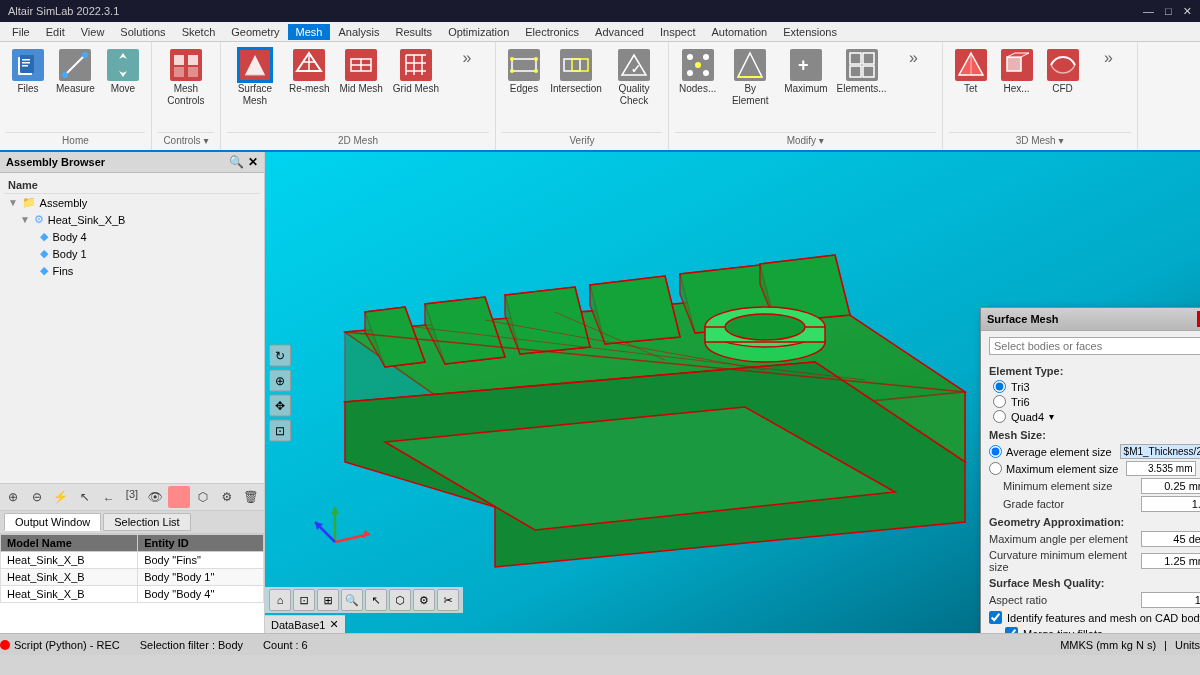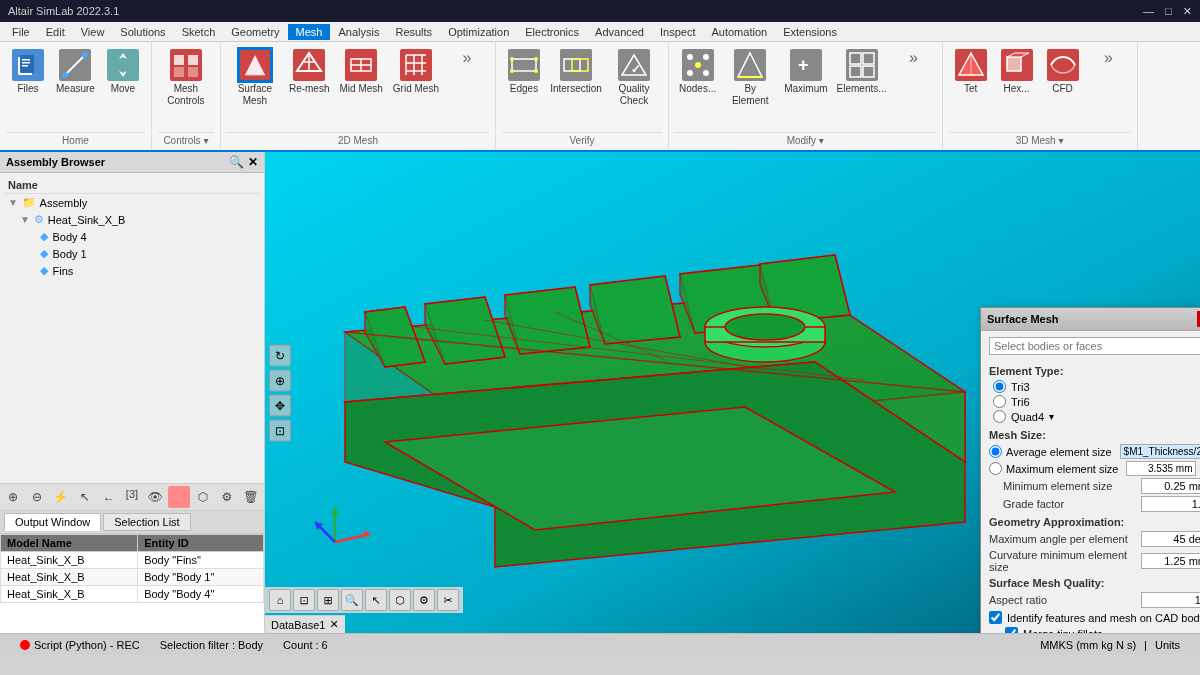--- a/index.html
+++ b/index.html
@@ -46,21 +46,21 @@
     #output-area { height: 100px; background: white; border-top: 1px solid #ccc; overflow-y: auto; }
     #output-table { width: 100%; border-collapse: collapse; font-size: 11px; }
     #output-table th { background: #737373; padding: 2px 6px; border: 1px solid #ccc; text-align: left; font-weight: bold; }
     #output-table td { padding: 2px 6px; border: 1px solid #ddd; }
     #output-table tr:nth-child(even) td { background: #f8f8f8; }
 
     
     #viewport { flex: 1; position: relative; overflow: hidden; background: linear-gradient(135deg, #00c8e8 0%, #00a8c8 40%, #008aaa 60%, #006888 100%); }
 
     
-    #statusbar { background: #d0d0d0; height: 22px; display: flex; align-items: center; padding: 0 20px; gap: 20px; font-size: 11px; border-top: 1px solid #bbb; }
+    #statusbar { background: #d0d0d0; height: 22px; display: flex; align-items: center; padding: 0 0; gap: 20px; font-size: 11px; border-top: 1px solid #bbb; }
     .status-item { display: flex; align-items: center; gap: 4px; }
     .status-dot { width: 10px; height: 10px; border-radius: 50%; background: red; }
 
     
     #viewport-tab { position: absolute; bottom: 0; left: 0; background: #e0e0e0; border-top: 1px solid #ccc; padding: 2px 6px; font-size: 11px; display: flex; align-items: center; gap: 4px; }
     #surface-mesh-dialog { position: absolute; top: 155px; left: 715px; width: 240px; background: #f0f0f0; border: 1px solid #888; box-shadow: 3px 3px 8px rgba(0,0,0,0.4); z-index: 200; pointer-events: all; font-size: 11px; }
     .dialog-titlebar { background: linear-gradient(to bottom, #d0d0d0, #b8b8b8); padding: 3px 6px; display: flex; align-items: center; justify-content: space-between; border-bottom: 1px solid #aaa; cursor: move; font-size: 11px; font-weight: bold; }
     .dialog-close { width: 16px; height: 16px; background: #c00; color: white; border: none; cursor: pointer; font-size: 11px; display: flex; align-items: center; justify-content: center; }
     .dialog-body { padding: 6px 8px; }
     .dialog-input { width: 100%; padding: 2px 4px; border: 1px solid #aaa; background: white; font-size: 11px; margin-bottom: 6px; }

